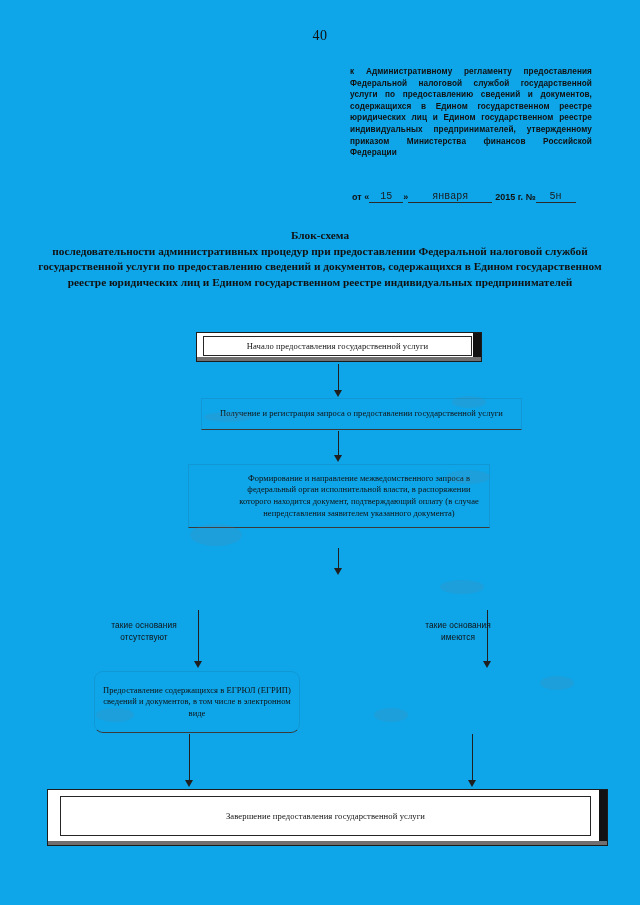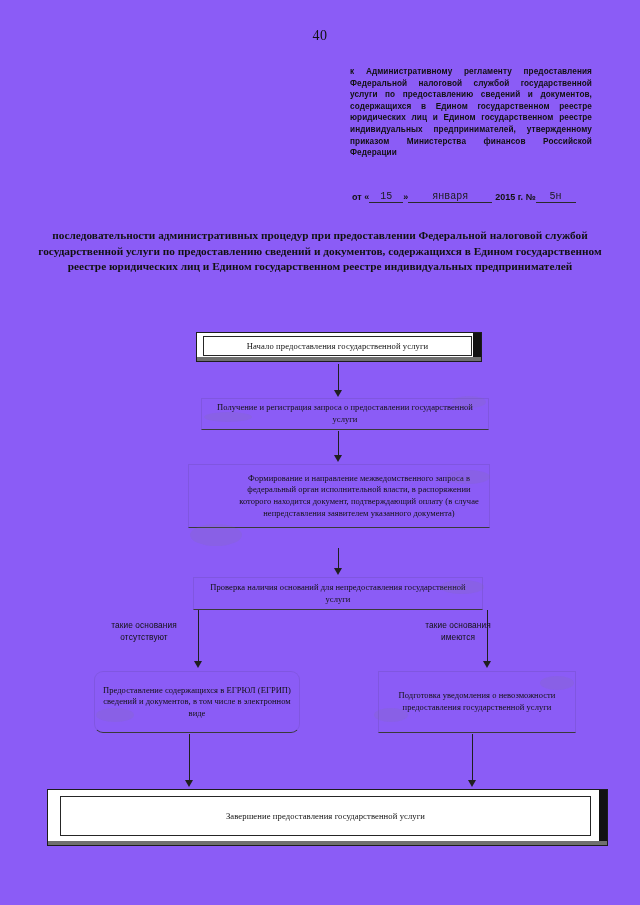--- a/index.html
+++ b/index.html
@@ -4,21 +4,21 @@
 <style>
   html, body {
     margin: 0;
     padding: 0;
     background: #ffffff;
   }
   #page {
     position: relative;
     width: 640px;
     height: 905px;
-    background: #8b5cf6;
+    background: #0ea5e9;
     font-family: "Liberation Serif", "DejaVu Serif", serif;
     color: #111111;
     overflow: hidden;
   }
 
   
   .page-number {
     position: absolute;
     top: 28px;
     left: 0;
@@ -209,75 +209,70 @@
   <div class="date-line">
     <span class="lbl">от «</span>
     <span class="date-rule d-day">15</span>
     <span class="lbl">»</span>
     <span class="date-rule d-mon">января</span>
     <span class="lbl" style="padding-left:3px">2015 г. №</span>
     <span class="date-rule d-num">5н</span>
   </div>
 
   <div class="chart-title">
+    <span class="l1">Блок-схема</span>
     <span>последовательности административных процедур при предоставлении Федеральной налоговой службой государственной услуги по предоставлению сведений и документов, содержащихся в Едином государственном реестре юридических лиц и Едином государственном реестре индивидуальных предпринимателей</span>
   </div>
 
   <div class="flow">
 
     <div class="box3d" style="left:196px; top:324px; width:286px; height:30px;">
       <div class="edge-right"></div>
       <div class="edge-bottom"></div>
       <div class="inner">
         <span class="label">Начало предоставления государственной услуги</span>
       </div>
     </div>
 
     <div class="vline" style="left:338px; top:356px; height:28px;"></div>
     <div class="arrowhead" style="left:334px; top:382px;"></div>
 
-    <div class="pbox" style="left:201px; top:390px; width:288px; height:32px;">
+    <div class="pbox" style="left:201px; top:390px; width:321px; height:32px;">
       <span class="label">Получение и регистрация запроса о предоставлении государственной услуги</span>
     </div>
 
     <div class="vline" style="left:338px; top:423px; height:26px;"></div>
     <div class="arrowhead" style="left:334px; top:447px;"></div>
 
     <div class="pbox" style="left:188px; top:456px; width:302px; height:64px;padding-left:40px;">
       <span class="label">Формирование и направление межведомственного запроса в федеральный орган исполнительной власти, в распоряжении которого находится документ, подтверждающий оплату (в случае непредставления заявителем указанного документа)</span>
     </div>
 
     <div class="vline" style="left:338px; top:540px; height:22px;"></div>
     <div class="arrowhead" style="left:334px; top:560px;"></div>
 
-    <div class="pbox" style="left:193px; top:569px; width:290px; height:33px;">
-      <span class="label">Проверка наличия оснований для непредоставления государственной услуги</span>
-    </div>
 
     <div class="vline" style="left:198px; top:602px; height:53px;"></div>
     <div class="arrowhead" style="left:194px; top:653px;"></div>
     <div class="branch-label" style="left:98px; top:611px; width:92px;">
       <div>такие основания</div>
       <div>отсутствуют</div>
     </div>
 
     <div class="vline" style="left:487px; top:602px; height:53px;"></div>
     <div class="arrowhead" style="left:483px; top:653px;"></div>
     <div class="branch-label" style="left:412px; top:611px; width:92px;">
       <div>такие основания</div>
       <div>имеются</div>
     </div>
 
     <div class="pbox" style="left:94px; top:663px; width:206px; height:62px;border-radius:9px;">
       <span class="label">Предоставление содержащихся в ЕГРЮЛ (ЕГРИП) сведений и документов, в том числе в электронном виде</span>
     </div>
 
-    <div class="pbox" style="left:378px; top:663px; width:198px; height:62px;">
-      <span class="label">Подготовка уведомления о невозможности предоставления государственной услуги</span>
-    </div>
 
     <div class="vline" style="left:189px; top:726px; height:48px;"></div>
     <div class="arrowhead" style="left:185px; top:772px;"></div>
 
     <div class="vline" style="left:472px; top:726px; height:48px;"></div>
     <div class="arrowhead" style="left:468px; top:772px;"></div>
 
     <div class="box3d" style="left:47px; top:781px; width:561px; height:57px;">
       <div class="edge-right"></div>
       <div class="edge-bottom"></div>

